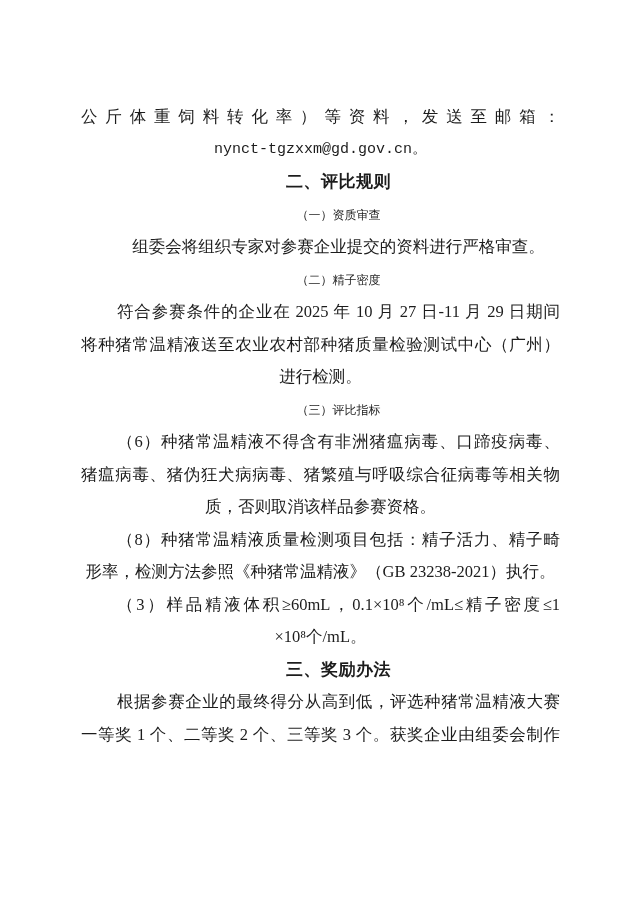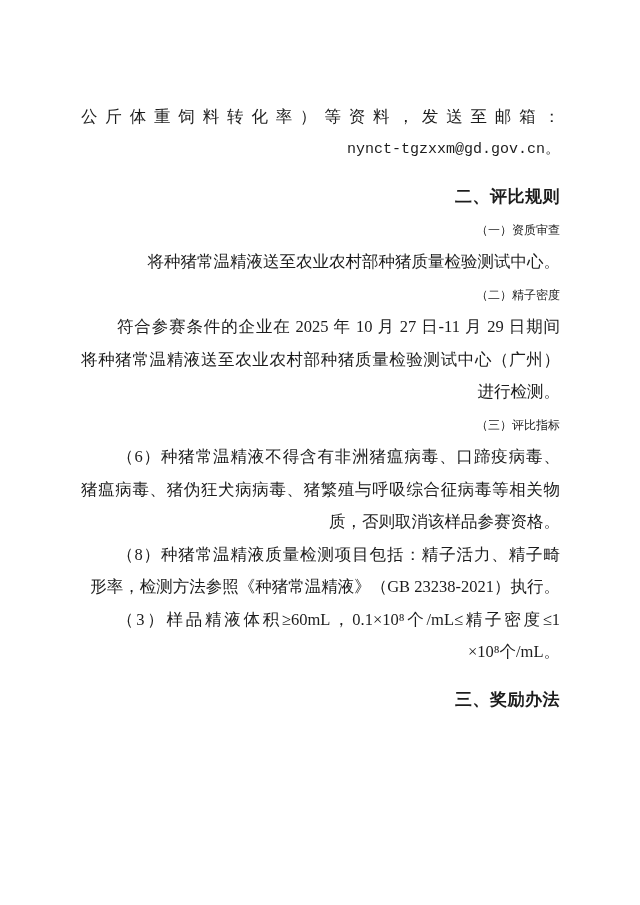--- a/index.html
+++ b/index.html
@@ -14,35 +14,34 @@
   .content {
     position: absolute;
     left: 81px;
     top: 101px;
     width: 479px;
   }
   .para { margin: 0; padding: 0; }
   .line {
     line-height: 32.5px;
     font-size: 16.5px;
-    text-align: right;
+    text-align: center;
     white-space: normal;
     color: inherit;
   }
   .line.stretch {
     text-align: justify;
     text-align-last: justify;
   }
   .line.indent { text-indent: 36px; }
   .para.h1 .line {
     font-family: "Liberation Sans", "DejaVu Sans", sans-serif;
     font-weight: bold;
     font-size: 17px;
     letter-spacing: 0.5px;
-    margin-top: 15px;
   }
   .para.h2 .line {
     font-size: 12px;
   }
   .line.latin {
     font-family: "Liberation Mono", "DejaVu Sans Mono", monospace;
     font-size: 15px;
   }
 </style>
 </head>
@@ -54,21 +53,21 @@
         <div class="line stretch">公斤体重饲料转化率）等资料，发送至邮箱：</div>
         <div class="line latin">nynct-tgzxxm@gd.gov.cn。</div>
       </div>
       <div class="para h1">
         <div class="line indent">二、评比规则</div>
       </div>
       <div class="para h2">
         <div class="line indent">（一）资质审查</div>
       </div>
       <div class="para body">
-        <div class="line indent">将种猪常温精液送至农业农村部种猪质量检验测试中心。</div>
+        <div class="line indent">组委会将组织专家对参赛企业提交的资料进行严格审查。</div>
       </div>
       <div class="para h2">
         <div class="line indent">（二）精子密度</div>
       </div>
       <div class="para body">
         <div class="line stretch indent">符合参赛条件的企业在 2025 年 10 月 27 日-11 月 29 日期间</div>
         <div class="line stretch">将种猪常温精液送至农业农村部种猪质量检验测试中心（广州）</div>
         <div class="line">进行检测。</div>
       </div>
       <div class="para h2">
@@ -83,14 +82,18 @@
         <div class="line stretch indent">（8）种猪常温精液质量检测项目包括：精子活力、精子畸</div>
         <div class="line">形率，检测方法参照《种猪常温精液》（GB 23238-2021）执行。</div>
       </div>
       <div class="para body">
         <div class="line stretch indent">（3）样品精液体积≥60mL，0.1×10⁸个/mL≤精子密度≤1</div>
         <div class="line">×10⁸个/mL。</div>
       </div>
       <div class="para h1">
         <div class="line indent">三、奖励办法</div>
       </div>
+      <div class="para body">
+        <div class="line stretch indent">根据参赛企业的最终得分从高到低，评选种猪常温精液大赛</div>
+        <div class="line stretch">一等奖 1 个、二等奖 2 个、三等奖 3 个。获奖企业由组委会制作</div>
+      </div>
     </div>
 </div>
 
 </body></html>

